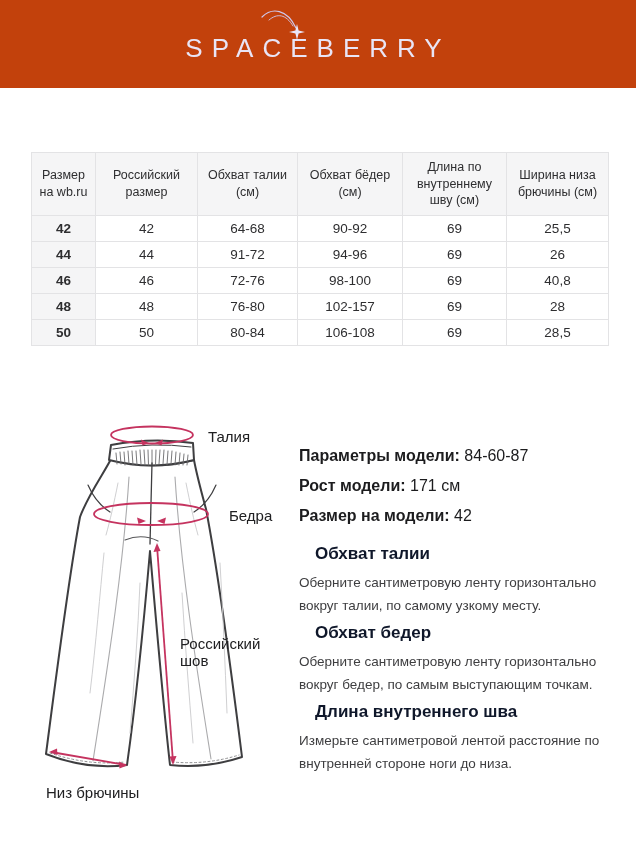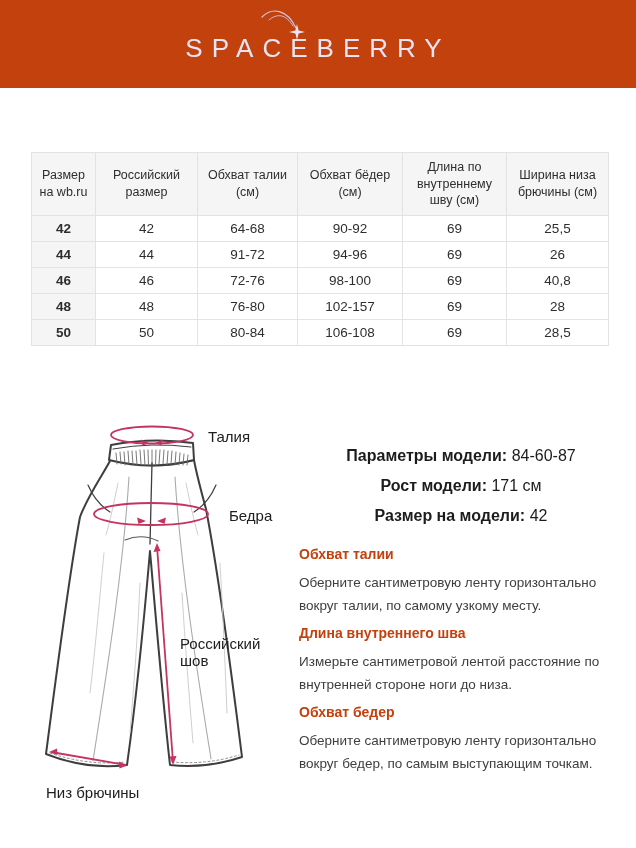--- a/index.html
+++ b/index.html
@@ -28,22 +28,22 @@
   .dlabel{position:absolute;font-size:15px;line-height:17px;color:#202022;}
   .dlabel-waist{left:178px;top:15px;}
   .dlabel-hips{left:199px;top:94px;}
   .dlabel-seam{left:150px;top:222px;width:102px;}
   .dlabel-hem{left:16px;top:371px;}
 
   
   .info-col{position:absolute;left:299px;top:441px;width:324px;}
   .mi-line{font-size:16px;line-height:30px;color:#1c1c1e;}
   .mi-label{font-weight:bold;}
-  .model-info{margin-bottom:13px;text-align:center;}
-  .section h3{margin:0 0 7px 0;font-size:14px;line-height:20px;color:#c2410c;font-weight:bold;}
+  .model-info{margin-bottom:13px;}
+  .section h3{margin:0 0 7px 16px;font-size:17px;line-height:20px;color:#0f172a;font-weight:bold;}
   .section p{margin:0 0 6px 0;font-size:13.5px;line-height:23px;color:#3e3e40;}
 </style>
 </head>
 <body>
 
 <div class="page">
 
   <header class="brand-header">
     <svg class="star-svg" width="64" height="42" viewBox="0 0 64 42">
       <path d="M12,13 C22,3 37,5 46,24" fill="none" stroke="#cfc8ec" stroke-width="1.2" stroke-linecap="round"></path>
@@ -183,23 +183,23 @@
         <div class="mi-line"><span class="mi-label">Параметры модели: </span><span class="mi-value">84-60-87</span></div>
         <div class="mi-line"><span class="mi-label">Рост модели: </span><span class="mi-value">171 см</span></div>
         <div class="mi-line"><span class="mi-label">Размер на модели: </span><span class="mi-value">42</span></div>
       </div>
     <div id="sections">
         <div class="section">
           <h3>Обхват талии</h3>
           <p>Оберните сантиметровую ленту горизонтально вокруг талии, по самому узкому месту.</p>
         </div>
         <div class="section">
+          <h3>Обхват бедер</h3>
+          <p>Оберните сантиметровую ленту горизонтально вокруг бедер, по самым выступающим точкам.</p>
+        </div>
+        <div class="section">
           <h3>Длина внутреннего шва</h3>
           <p>Измерьте сантиметровой лентой расстояние по внутренней стороне ноги до низа.</p>
         </div>
-        <div class="section">
-          <h3>Обхват бедер</h3>
-          <p>Оберните сантиметровую ленту горизонтально вокруг бедер, по самым выступающим точкам.</p>
-        </div>
       </div>
   </div>
 
 </div>
 
 </body></html>

